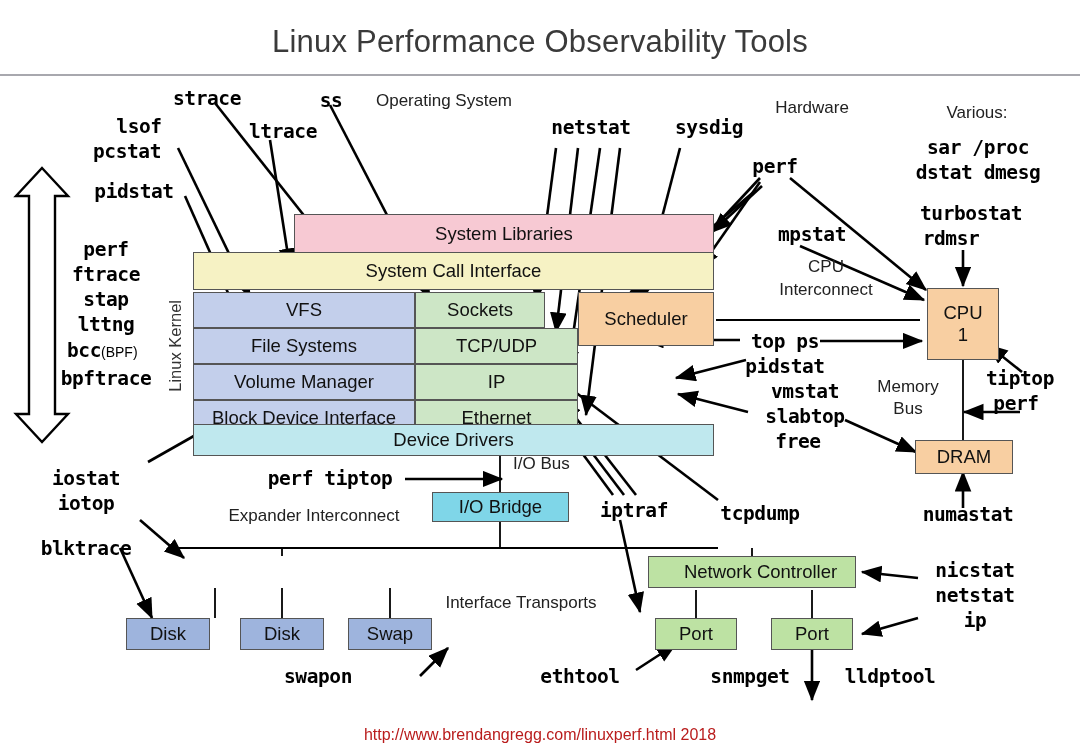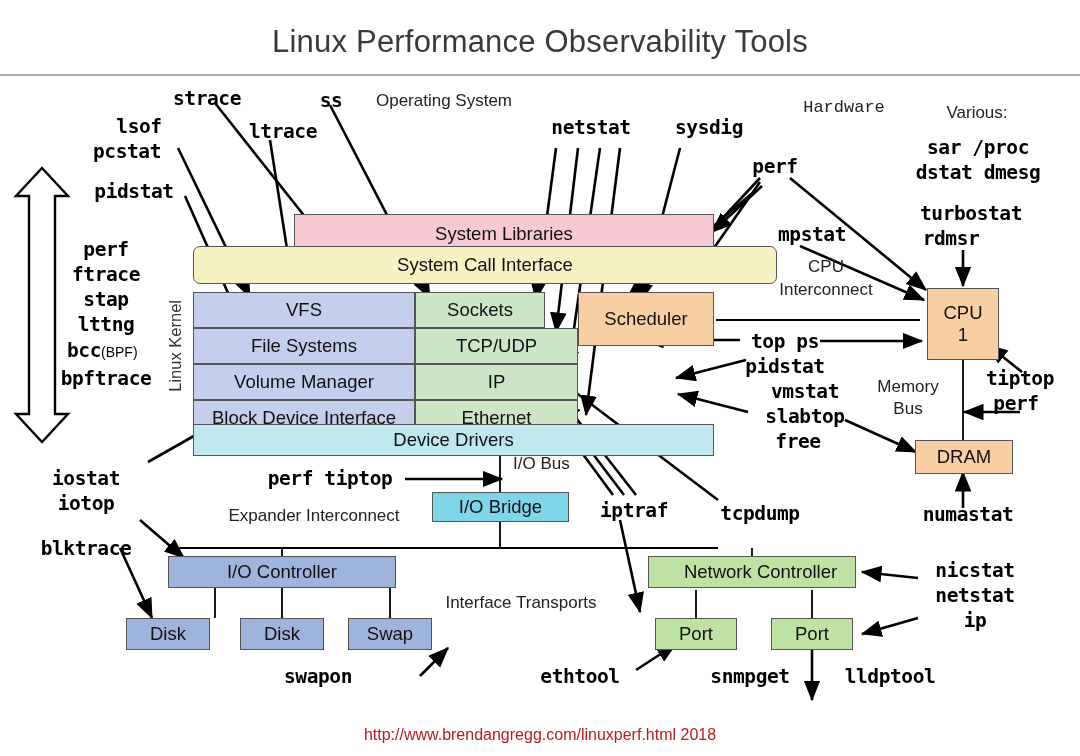--- a/index.html
+++ b/index.html
@@ -151,21 +151,21 @@
       <path d="M696,590 L696,618"></path>
       <path d="M812,590 L812,618"></path>
     </g>
 
     <g>
       <path d="M42,168 L68,196 L55,196 L55,414 L68,414 L42,442 L16,414 L29,414 L29,196 L16,196 Z" fill="#fff" stroke="#000" stroke-width="2.4" stroke-linejoin="miter"></path>
     </g>
   </svg>
 
   <div class="box pink" style="left:294px;top:214px;width:420px;height:40px;">System Libraries</div>
-  <div class="box yellow" style="left:193px;top:246px;width:584px;height:38px;border-radius:7px;">System Call Interface</div>
+  <div class="box yellow" style="left:193px;top:252px;width:521px;height:38px;">System Call Interface</div>
 
   <div class="box blue" style="left:193px;top:292px;width:222px;height:36px;">VFS</div>
   <div class="box blue" style="left:193px;top:328px;width:222px;height:36px;">File Systems</div>
   <div class="box blue" style="left:193px;top:364px;width:222px;height:36px;">Volume Manager</div>
   <div class="box blue" style="left:193px;top:400px;width:222px;height:36px;">Block Device Interface</div>
 
   <div class="box green" style="left:415px;top:292px;width:130px;height:36px;">Sockets</div>
   <div class="box green" style="left:415px;top:328px;width:163px;height:36px;">TCP/UDP</div>
   <div class="box green" style="left:415px;top:364px;width:163px;height:36px;">IP</div>
   <div class="box green" style="left:415px;top:400px;width:163px;height:36px;">Ethernet</div>
@@ -175,32 +175,31 @@
   <div class="box cyan" style="left:193px;top:424px;width:521px;height:32px;">Device Drivers</div>
 
   <div class="box orange" style="left:927px;top:288px;width:72px;height:72px;flex-direction:column;line-height:1.2;">
     <span>CPU</span>
     <span>1</span>
   </div>
   <div class="box orange" style="left:915px;top:440px;width:98px;height:34px;">DRAM</div>
 
   <div class="box dkcyan" style="left:432px;top:492px;width:137px;height:30px;">I/O Bridge</div>
 
-  <div class="box dkblue" style="left:168px;top:556px;width:228px;height:32px;">I/O Controller</div>
   <div class="box dkgreen" style="left:648px;top:556px;width:208px;height:32px;padding-left:17px;">Network Controller</div>
 
   <div class="box dkblue" style="left:126px;top:618px;width:84px;height:32px;">Disk</div>
   <div class="box dkblue" style="left:240px;top:618px;width:84px;height:32px;">Disk</div>
   <div class="box dkblue" style="left:348px;top:618px;width:84px;height:32px;">Swap</div>
 
   <div class="box dkgreen" style="left:655px;top:618px;width:82px;height:32px;">Port</div>
   <div class="box dkgreen" style="left:771px;top:618px;width:82px;height:32px;">Port</div>
 
   <div class="t sans ctr" style="left:444px;top:92px;">Operating System</div>
-  <div class="t sans ctr" style="left:844px;top:99px;font-family:Liberation Mono, monospace;">Hardware</div>
+  <div class="t sans ctr" style="left:812px;top:99px;">Hardware</div>
   <div class="t sans ctr" style="left:977px;top:104px;">Various:</div>
 
   <div class="vert" style="left:166px;top:300px;">Linux Kernel</div>
 
   <div class="t sans ctr" style="left:826px;top:258px;">CPU</div>
   <div class="t sans ctr" style="left:826px;top:281px;">Interconnect</div>
 
   <div class="t sans ctr" style="left:908px;top:378px;">Memory</div>
   <div class="t sans ctr" style="left:908px;top:400px;">Bus</div>
 

